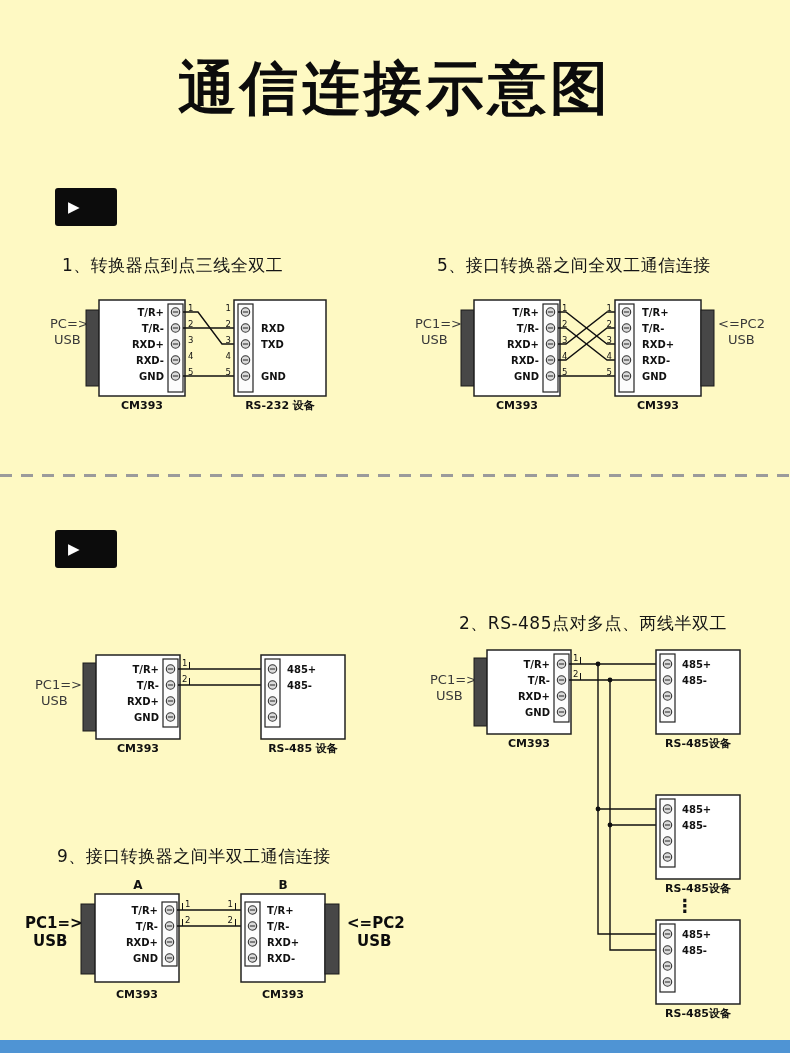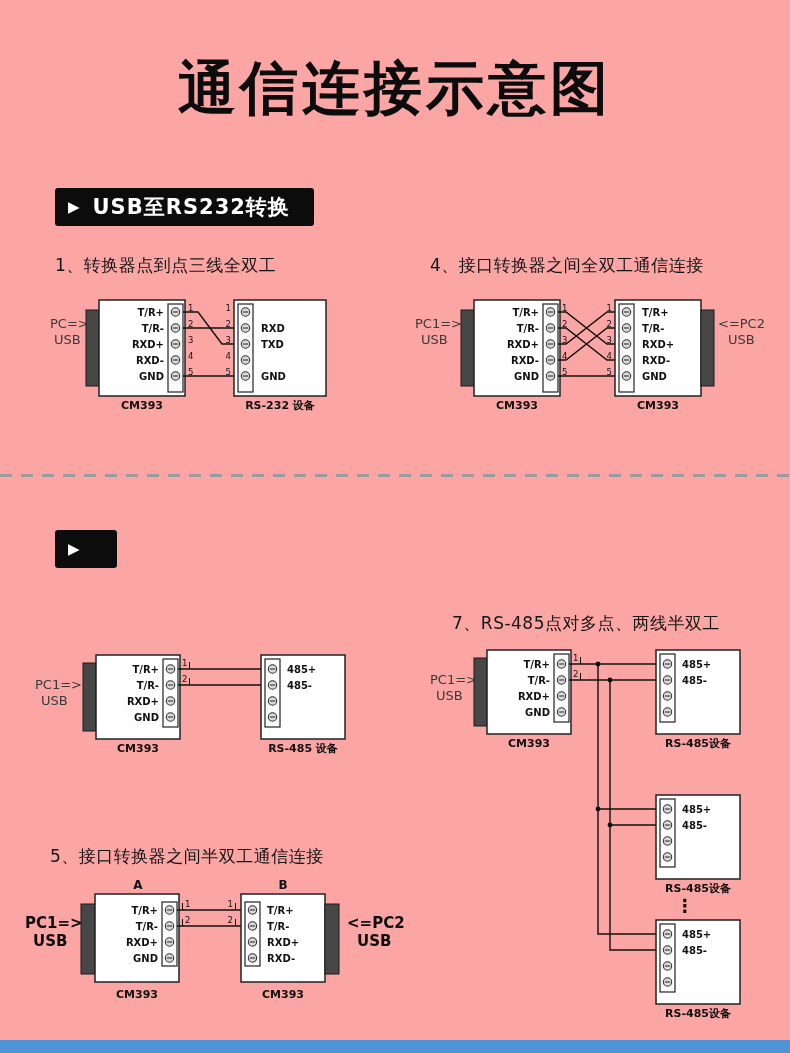--- a/index.html
+++ b/index.html
@@ -1,22 +1,22 @@
 <!DOCTYPE html>
 <html><head>
 <meta charset="utf-8">
 <style>
   html,body{margin:0;padding:0;background:#fff;}
   body{font-family:"DejaVu Sans","Liberation Sans",sans-serif;}
-  .page{position:relative;width:790px;height:1053px;background:#fca5a5;overflow:hidden;}
+  .page{position:relative;width:790px;height:1053px;background:#fef9c3;overflow:hidden;}
   .page-title{position:absolute;margin:0;top:50px;left:0;width:100%;text-align:center;font-size:58px;font-weight:900;color:#0c0c0c;letter-spacing:4px;}
   .badge{position:absolute;display:inline-flex;align-items:center;height:38px;background:#0c0c0c;color:#fff;border-radius:3px;padding:0 24px 0 13px;}
   .badge .tri{font-size:15px;line-height:1;margin-right:13px;color:#fff;}
   .badge .btxt{font-size:21px;font-weight:700;letter-spacing:1px;white-space:nowrap;}
-  .caption{position:absolute;font-size:17px;color:#151515;white-space:nowrap;letter-spacing:0.5px;}
+  .caption{position:absolute;font-size:17px;color:#151515;white-space:nowrap;letter-spacing:0.5px;margin-left:7px;}
   .divider{position:absolute;top:474px;left:0;width:790px;height:3px;background:repeating-linear-gradient(90deg,#9b9b9b 0 12px,rgba(0,0,0,0) 12px 21px);}
   .footer-bar{position:absolute;left:0;bottom:0;width:100%;height:13px;background:#4f94d4;}
   svg.diagram{position:absolute;overflow:visible;}
   svg text{font-family:"DejaVu Sans","Liberation Sans",sans-serif;fill:#111;}
   .pin{font-size:10px;font-weight:700;}
   .num{font-size:8.5px;}
   .mod-name{font-size:11px;font-weight:700;}
   .dev-name{font-size:11px;font-weight:700;}
   .pc{font-size:13px;fill:#3a3a3a;}
   .pc-bold{font-size:15px;font-weight:700;fill:#0c0c0c;}
@@ -40,25 +40,24 @@
     </g>
   </defs>
 </svg>
 
 <div class="page">
 
   <h1 class="page-title">通信连接示意图</h1>
 
   <div class="badge" style="left:55px;top:188px">
     <span class="tri">▶</span>
-    <span class="btxt">USB至RS232转换</span>
   </div>
 
   <div class="caption" style="left:55px;top:254px">1、转换器点到点三线全双工</div>
-  <div class="caption" style="left:430px;top:254px">4、接口转换器之间全双工通信连接</div>
+  <div class="caption" style="left:430px;top:254px">5、接口转换器之间全双工通信连接</div>
 
   <svg class="diagram" style="left:42px;top:288px" width="310" height="125" viewBox="0 0 310 125">
     <text class="pc" x="8" y="40">PC=&gt;</text>
     <text class="pc" x="12" y="56">USB</text>
     <rect class="plug" x="44" y="22" width="13" height="76"></rect>
     <rect class="mod" x="57" y="12" width="86" height="96"></rect>
     <text class="pin" text-anchor="end" x="122" y="27.5">T/R+</text>
     <text class="pin" text-anchor="end" x="122" y="43.5">T/R-</text>
     <text class="pin" text-anchor="end" x="122" y="59.5">RXD+</text>
     <text class="pin" text-anchor="end" x="122" y="75.5">RXD-</text>
@@ -145,21 +144,21 @@
     <text class="mod-name" text-anchor="middle" x="102" y="121">CM393</text>
     <text class="mod-name" text-anchor="middle" x="243" y="121">CM393</text>
   </svg>
 
   <div class="divider"></div>
 
   <div class="badge" style="left:55px;top:530px">
     <span class="tri">▶</span>
   </div>
 
-  <div class="caption" style="left:452px;top:612px">7、RS-485点对多点、两线半双工</div>
+  <div class="caption" style="left:452px;top:612px">2、RS-485点对多点、两线半双工</div>
 
   <svg class="diagram" style="left:35px;top:645px" width="320" height="115" viewBox="0 0 320 115">
     <text class="pc" x="0" y="44">PC1=&gt;</text>
     <text class="pc" x="6" y="60">USB</text>
     <rect class="plug" x="48" y="18" width="13" height="68"></rect>
     <rect class="mod" x="61" y="10" width="84" height="84"></rect>
     <text class="pin" text-anchor="end" x="124" y="27.5">T/R+</text>
     <text class="pin" text-anchor="end" x="124" y="43.5">T/R-</text>
     <text class="pin" text-anchor="end" x="124" y="59.5">RXD+</text>
     <text class="pin" text-anchor="end" x="124" y="75.5">GND</text>
@@ -241,21 +240,21 @@
     <rect class="term" x="230" y="284" width="15" height="68"></rect>
     <use href="#screw" x="237.5" y="294"></use>
     <use href="#screw" x="237.5" y="310"></use>
     <use href="#screw" x="237.5" y="326"></use>
     <use href="#screw" x="237.5" y="342"></use>
     <text class="pin" x="252" y="297.5">485+</text>
     <text class="pin" x="252" y="313.5">485-</text>
     <text class="dev-name" text-anchor="middle" x="268" y="377">RS-485设备</text>
   </svg>
 
-  <div class="caption" style="left:50px;top:845px">5、接口转换器之间半双工通信连接</div>
+  <div class="caption" style="left:50px;top:845px">9、接口转换器之间半双工通信连接</div>
 
   <svg class="diagram" style="left:25px;top:876px" width="390" height="130" viewBox="0 0 390 130">
     <text class="letter" text-anchor="middle" x="113" y="13">A</text>
     <text class="letter" text-anchor="middle" x="258" y="13">B</text>
     <text class="pc-bold" x="0" y="52">PC1=&gt;</text>
     <text class="pc-bold" x="8" y="70">USB</text>
     <rect class="plug" x="56" y="28" width="14" height="70"></rect>
     <rect class="mod" x="70" y="18" width="84" height="88"></rect>
     <text class="pin" text-anchor="end" x="133" y="37.5">T/R+</text>
     <text class="pin" text-anchor="end" x="133" y="53.5">T/R-</text>

